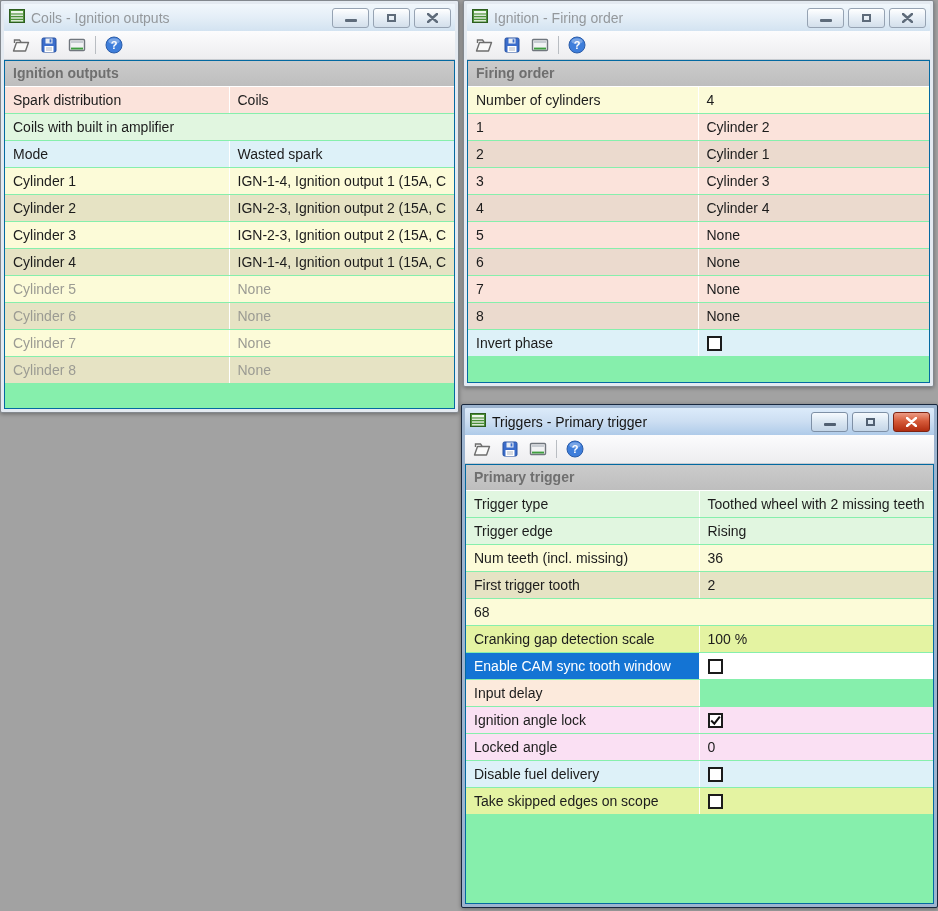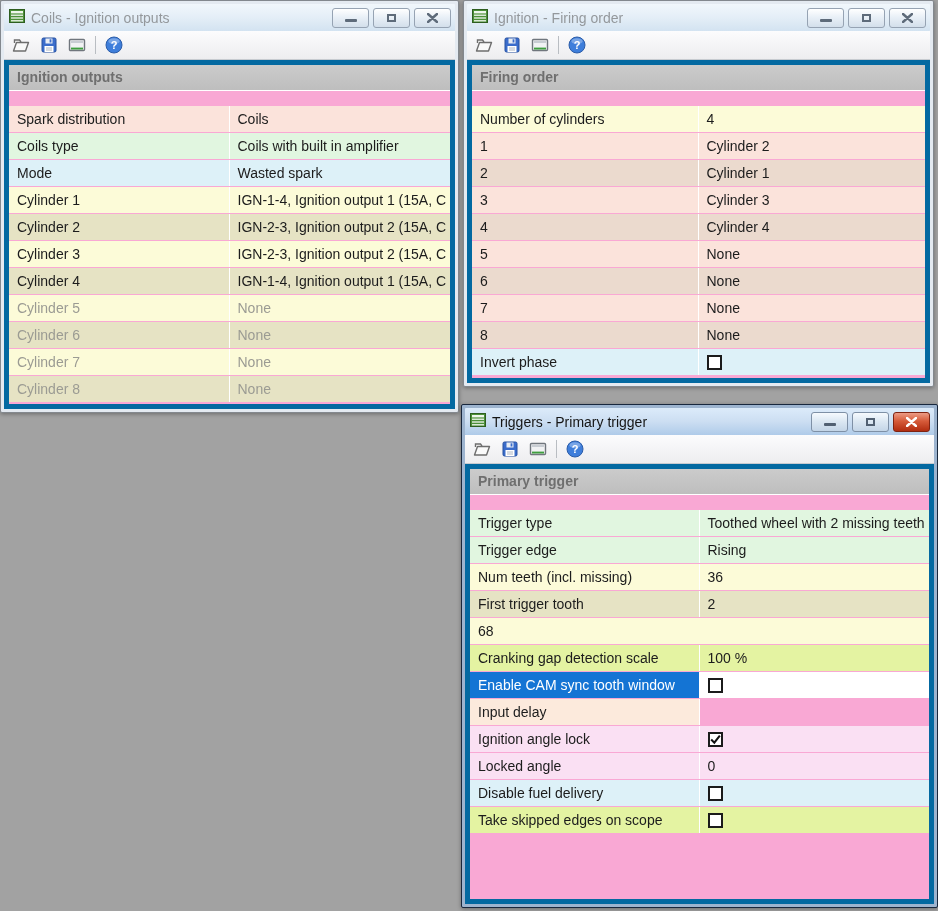--- a/index.html
+++ b/index.html
@@ -66,25 +66,24 @@
     padding:0 6px;
     background:linear-gradient(180deg,#FCFCFD 0%,#EDEDEF 100%);
     border-bottom:1px solid #C7CBD0;
   }
   .tbtn{width:22px;height:22px;display:flex;align-items:center;justify-content:center;cursor:pointer;}
   .tsep{width:1px;height:18px;background:#B9BDC2;margin:0 1px;}
 
   
   .content{
     flex:1;
-    background:#f9a8d4;
-    border:5px solid #0369a1;
+    background:#86efac;
+    border:1px solid #0369a1;
     display:flex;flex-direction:column;
     overflow:hidden;
-    gap:15px;
   }
   .sect-header{
     height:25px;flex:0 0 25px;line-height:25px;
     background:linear-gradient(180deg,#CBCBCB 0%,#BEBEBE 100%);
     color:#6F6F6F;font-weight:bold;font-size:14px;
     padding-left:8px;
     border-bottom:1px solid #FFFFFF;
   }
   .rows{display:flex;flex-direction:column;}
   .row{display:flex;height:26px;flex:0 0 26px;margin-bottom:1px;}
@@ -188,21 +187,20 @@
       </span>
     </div>
     <div class="content">
       <div class="sect-header">Ignition outputs</div>
       <div class="rows">
           <div class="row">
             <div class="cell label c-pink">Spark distribution</div>
             <div class="cell value c-pink">Coils</div>
           </div>
           <div class="row">
-            <div class="cell label c-green">Coils type</div>
             <div class="cell value c-green">Coils with built in amplifier</div>
           </div>
           <div class="row">
             <div class="cell label c-blue">Mode</div>
             <div class="cell value c-blue">Wasted spark</div>
           </div>
           <div class="row">
             <div class="cell label c-yellow">Cylinder 1</div>
             <div class="cell value c-yellow">IGN-1-4, Ignition output 1 (15A, C</div>
           </div>

